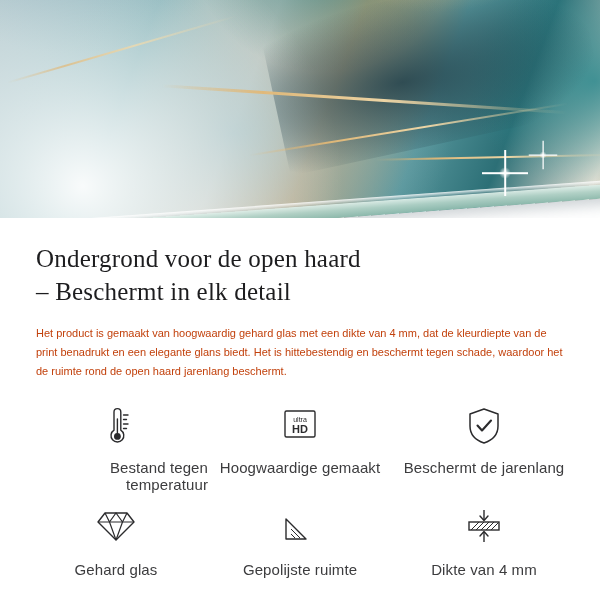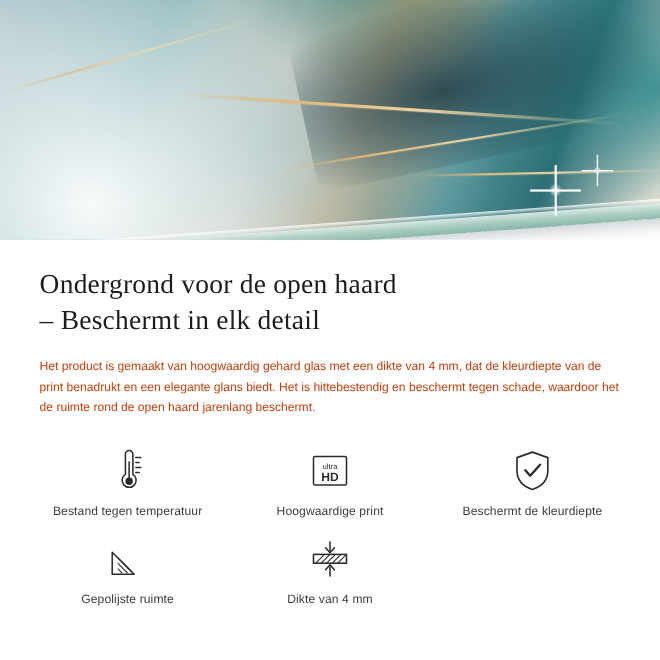--- a/index.html
+++ b/index.html
@@ -157,28 +157,29 @@
     display: flex;
     flex-direction: column;
     align-items: center;
     justify-content: flex-start;
     text-align: center;
   }
   .feature-icon {
     width: 46px;
     height: 46px;
     display: flex;
-    align-items: center;
+    align-items: flex-start;
     justify-content: center;
     margin-bottom: 8px;
   }
   .feature-label {
-    font-size: 11px;
+    font-size: 15px;
     color: #3c3c3e;
     letter-spacing: 0.1px;
+    text-align: right;
   }
   svg { display: block; }
 </style>
 </head>
 <body>
 
 <div class="page">
 
   <div class="hero">
     <div class="hero-inner">
@@ -229,33 +230,45 @@
     </div>
 
     <div class="feature">
       <div class="feature-icon">
         <svg width="38" height="38" viewBox="0 0 38 38">
           <rect x="4" y="6" width="30" height="26" rx="1.5" fill="none" stroke="#2b2b2d" stroke-width="1.4"></rect>
           <text x="19" y="17" text-anchor="middle" font-family="Liberation Sans, sans-serif" font-size="7" fill="#2b2b2d">ultra</text>
           <text x="19" y="28" text-anchor="middle" font-family="Liberation Sans, sans-serif" font-size="11" font-weight="bold" fill="#2b2b2d">HD</text>
         </svg>
       </div>
-      <div class="feature-label">Hoogwaardige print</div>
+      <div class="feature-label">Hoogwaardige gemaakt</div>
     </div>
 
     <div class="feature">
       <div class="feature-icon">
         <svg width="40" height="42" viewBox="0 0 40 42">
           <path d="M20 4 L34 9 V21 C34 30 27.5 35.5 20 38 C12.5 35.5 6 30 6 21 V9 Z" fill="none" stroke="#2b2b2d" stroke-width="1.5" stroke-linejoin="round"></path>
           <path d="M13.5 20.5 L18 25.5 L27 15.5" fill="none" stroke="#2b2b2d" stroke-width="2.1" stroke-linecap="round" stroke-linejoin="round"></path>
         </svg>
       </div>
-      <div class="feature-label">Beschermt de kleurdiepte</div>
-    </div>
-
+      <div class="feature-label">Beschermt de jarenlang</div>
+    </div>
+
+    <div class="feature">
+      <div class="feature-icon">
+        <svg width="42" height="38" viewBox="0 0 42 38">
+          <path d="M10 6 H32 L39 15 L21 33 L3 15 Z" fill="none" stroke="#2b2b2d" stroke-width="1.4" stroke-linejoin="round"></path>
+          <path d="M3 15 H39" fill="none" stroke="#2b2b2d" stroke-width="1.2"></path>
+          <path d="M10 6 L14.5 15 L21 33" fill="none" stroke="#2b2b2d" stroke-width="1.2"></path>
+          <path d="M32 6 L27.5 15 L21 33" fill="none" stroke="#2b2b2d" stroke-width="1.2"></path>
+          <path d="M14.5 15 L21 6 L27.5 15" fill="none" stroke="#2b2b2d" stroke-width="1.2"></path>
+        </svg>
+      </div>
+      <div class="feature-label">Gehard glas</div>
+    </div>
 
     <div class="feature">
       <div class="feature-icon">
         <svg width="36" height="36" viewBox="0 0 36 36">
           <path d="M4 32 V12 L24 32 Z" fill="none" stroke="#2b2b2d" stroke-width="1.4" stroke-linejoin="round"></path>
           <path d="M9 17 L22 30" stroke="#2b2b2d" stroke-width="1"></path>
           <path d="M9 22 L18 31" stroke="#2b2b2d" stroke-width="1"></path>
           <path d="M9 27 L13 31" stroke="#2b2b2d" stroke-width="1"></path>
         </svg>
       </div>

